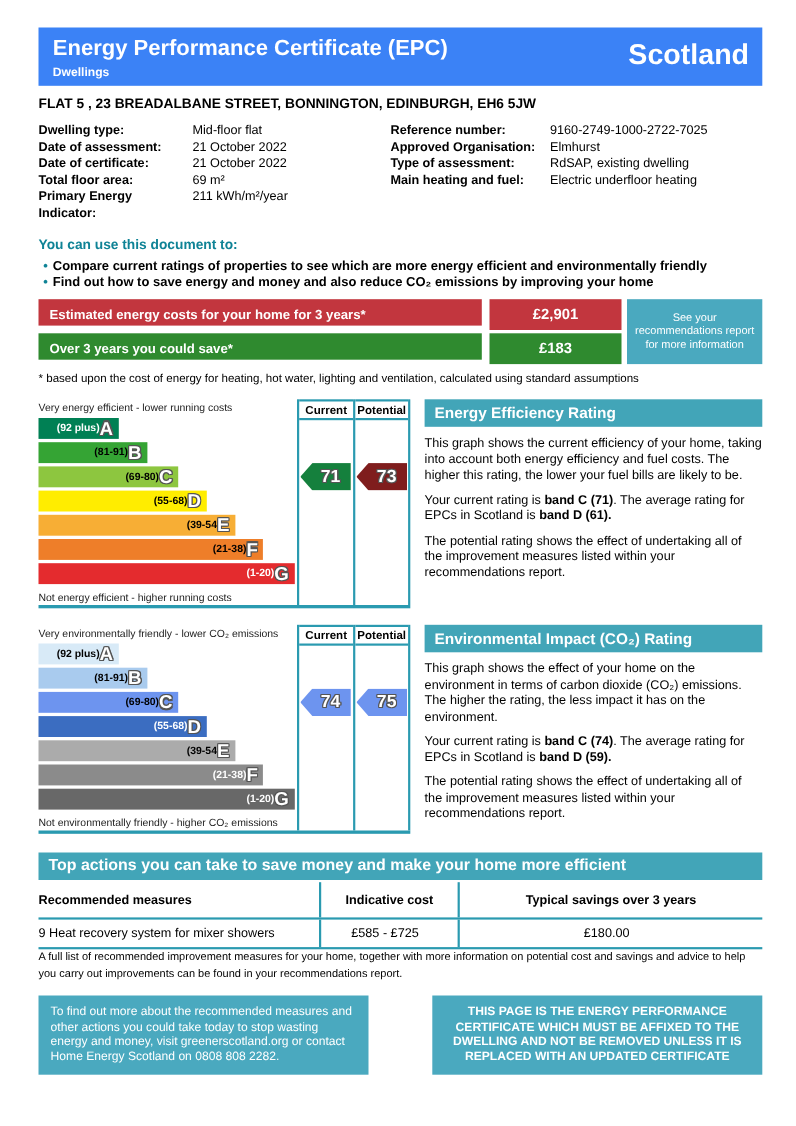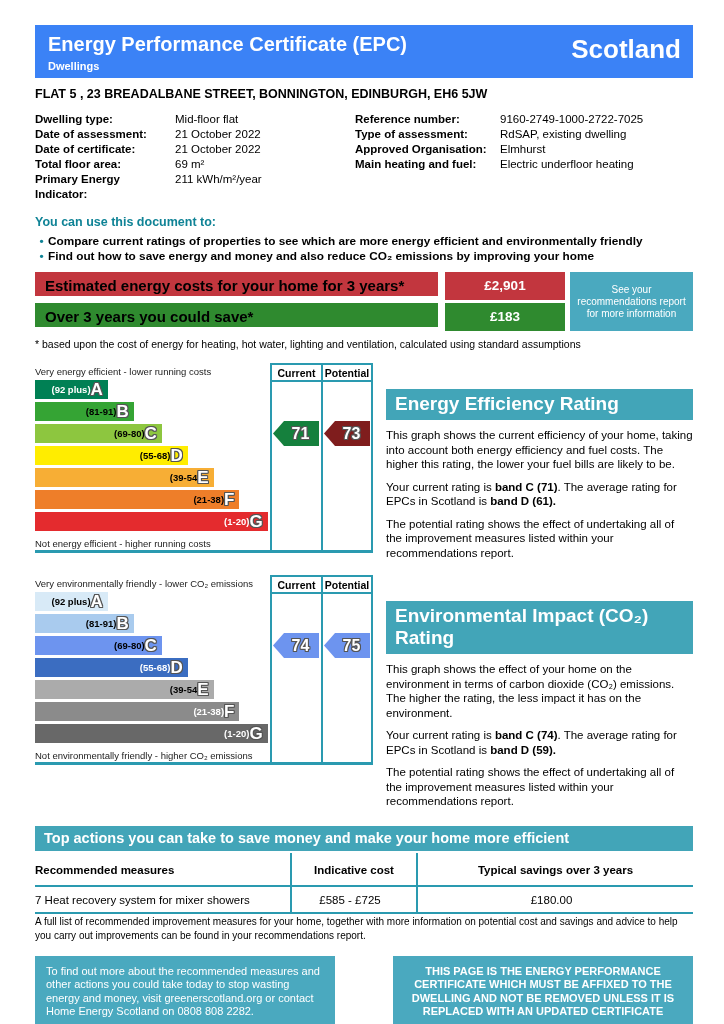--- a/index.html
+++ b/index.html
@@ -26,22 +26,22 @@
   .det-col-right .det-label { width:145px; }
 
   
   .usage-head { margin-top:13px; color:#0f8396; font-weight:bold; font-size:12.5px; }
   .usage-list { margin-top:5px; }
   .usage-item { display:flex; font-size:11.8px; font-weight:bold; line-height:14.5px; }
   .bullet { color:#0f8396; width:13px; text-align:center; flex:none; }
 
   
   .costs { position:relative; margin-top:9px; height:59px; }
-  .cost-bar { position:absolute; left:0; width:403px; height:24px; color:#000000; font-weight:bold;
-              font-size:15px; line-height:28px; padding-left:10px; }
+  .cost-bar { position:absolute; left:0; width:403px; height:24px; color:#ffffff; font-weight:bold;
+              font-size:12px; line-height:28px; padding-left:10px; }
   .cost-val { position:absolute; left:410px; width:120px; height:28px; color:#fff; font-weight:bold;
               font-size:13.5px; line-height:28px; text-align:center; }
   .row-red { background:#c2363e; top:0; }
   .row-green { background:#2f8a2f; top:31px; }
   .cost-info { position:absolute; right:0; top:0; width:123px; height:59px; background:#4aa9bf;
                color:#fff; font-size:10px; line-height:12px; text-align:center;
                display:flex; align-items:center; justify-content:center; padding:2px 4px; }
   .footnote { margin-top:7px; font-size:10.5px; }
 
   
@@ -62,21 +62,21 @@
   .col { width:51px; border-left:2px solid #2a9ab0; display:flex; flex-direction:column; }
   .col.last { border-right:2px solid #2a9ab0; width:52px; }
   .col-head { border-top:2px solid #2a9ab0; border-bottom:2px solid #2a9ab0; height:19px;
               text-align:center; font-weight:bold; font-size:10.5px; padding-top:2px; }
   .col-body { flex:1; position:relative; }
   .arrow { position:absolute; left:1px; width:46px; height:25px; font-size:16px;
            clip-path:polygon(0 50%, 24% 0, 100% 0, 100% 100%, 24% 100%);
            display:flex; align-items:center; justify-content:center; padding-left:9px; }
 
   .panel { margin-left:13px; width:307px; }
-  .panel-head { background:#42a5b8; color:#fff; font-weight:bold; font-size:19px; padding:4px 9px 5px;margin-top:26px; }
+  .panel-head { background:#42a5b8; color:#fff; font-weight:bold; font-size:14px; padding:4px 9px 5px; }
   .panel p { margin-top:8px; font-size:11.5px; line-height:14.5px; }
   .panel b { font-weight:bold; }
 
   
   .actions-head { margin-top:17px; background:#42a5b8; color:#fff; font-weight:bold;
                   font-size:14.5px; padding:4px 9px 5px; }
   .tbl { margin-top:2px; }
   .tbl-row { display:grid; grid-template-columns:255px 128px 275px; }
   .tbl-cell { padding:11px 8px 9px 0; font-size:11.5px; }
   .tbl-head .tbl-cell { font-weight:bold; }
@@ -129,26 +129,26 @@
           <span class="det-label">Primary Energy Indicator:</span>
           <span class="det-value">211 kWh/m²/year</span>
         </div>
       </div>
       <div class="det-col-right">
         <div class="det-row">
           <span class="det-label">Reference number:</span>
           <span class="det-value">9160-2749-1000-2722-7025</span>
         </div>
         <div class="det-row">
+          <span class="det-label">Approved Organisation:</span>
+          <span class="det-value">Elmhurst</span>
+        </div>
+        <div class="det-row">
           <span class="det-label">Type of assessment:</span>
           <span class="det-value">RdSAP, existing dwelling</span>
-        </div>
-        <div class="det-row">
-          <span class="det-label">Approved Organisation:</span>
-          <span class="det-value">Elmhurst</span>
         </div>
         <div class="det-row">
           <span class="det-label">Main heating and fuel:</span>
           <span class="det-value">Electric underfloor heating</span>
         </div>
       </div>
     </div>
 
     <div class="usage-head">You can use this document to:</div>
     <div class="usage-list">
@@ -314,21 +314,21 @@
     </div>
 
     <div class="actions-head">Top actions you can take to save money and make your home more efficient</div>
     <div class="tbl">
       <div class="tbl-row tbl-head">
         <div class="tbl-cell c1">Recommended measures</div>
         <div class="tbl-cell c2">Indicative cost</div>
         <div class="tbl-cell c3">Typical savings over 3 years</div>
       </div>
       <div class="tbl-row tbl-data">
-        <div class="tbl-cell c1">7 Heat recovery system for mixer showers</div>
+        <div class="tbl-cell c1">9 Heat recovery system for mixer showers</div>
         <div class="tbl-cell c2">£585 - £725</div>
         <div class="tbl-cell c3">£180.00</div>
       </div>
     </div>
     <div class="tbl-note">A full list of recommended improvement measures for your home, together with more information on potential cost and savings and advice to help you carry out improvements can be found in your recommendations report.</div>
 
     <div class="footer">
       <div class="foot-box">To find out more about the recommended measures and other actions you could take today to stop wasting energy and money, visit greenerscotland.org or contact Home Energy Scotland on 0808 808 2282.</div>
       <div class="foot-box right">THIS PAGE IS THE ENERGY PERFORMANCE CERTIFICATE WHICH MUST BE AFFIXED TO THE DWELLING AND NOT BE REMOVED UNLESS IT IS REPLACED WITH AN UPDATED CERTIFICATE</div>
     </div>

